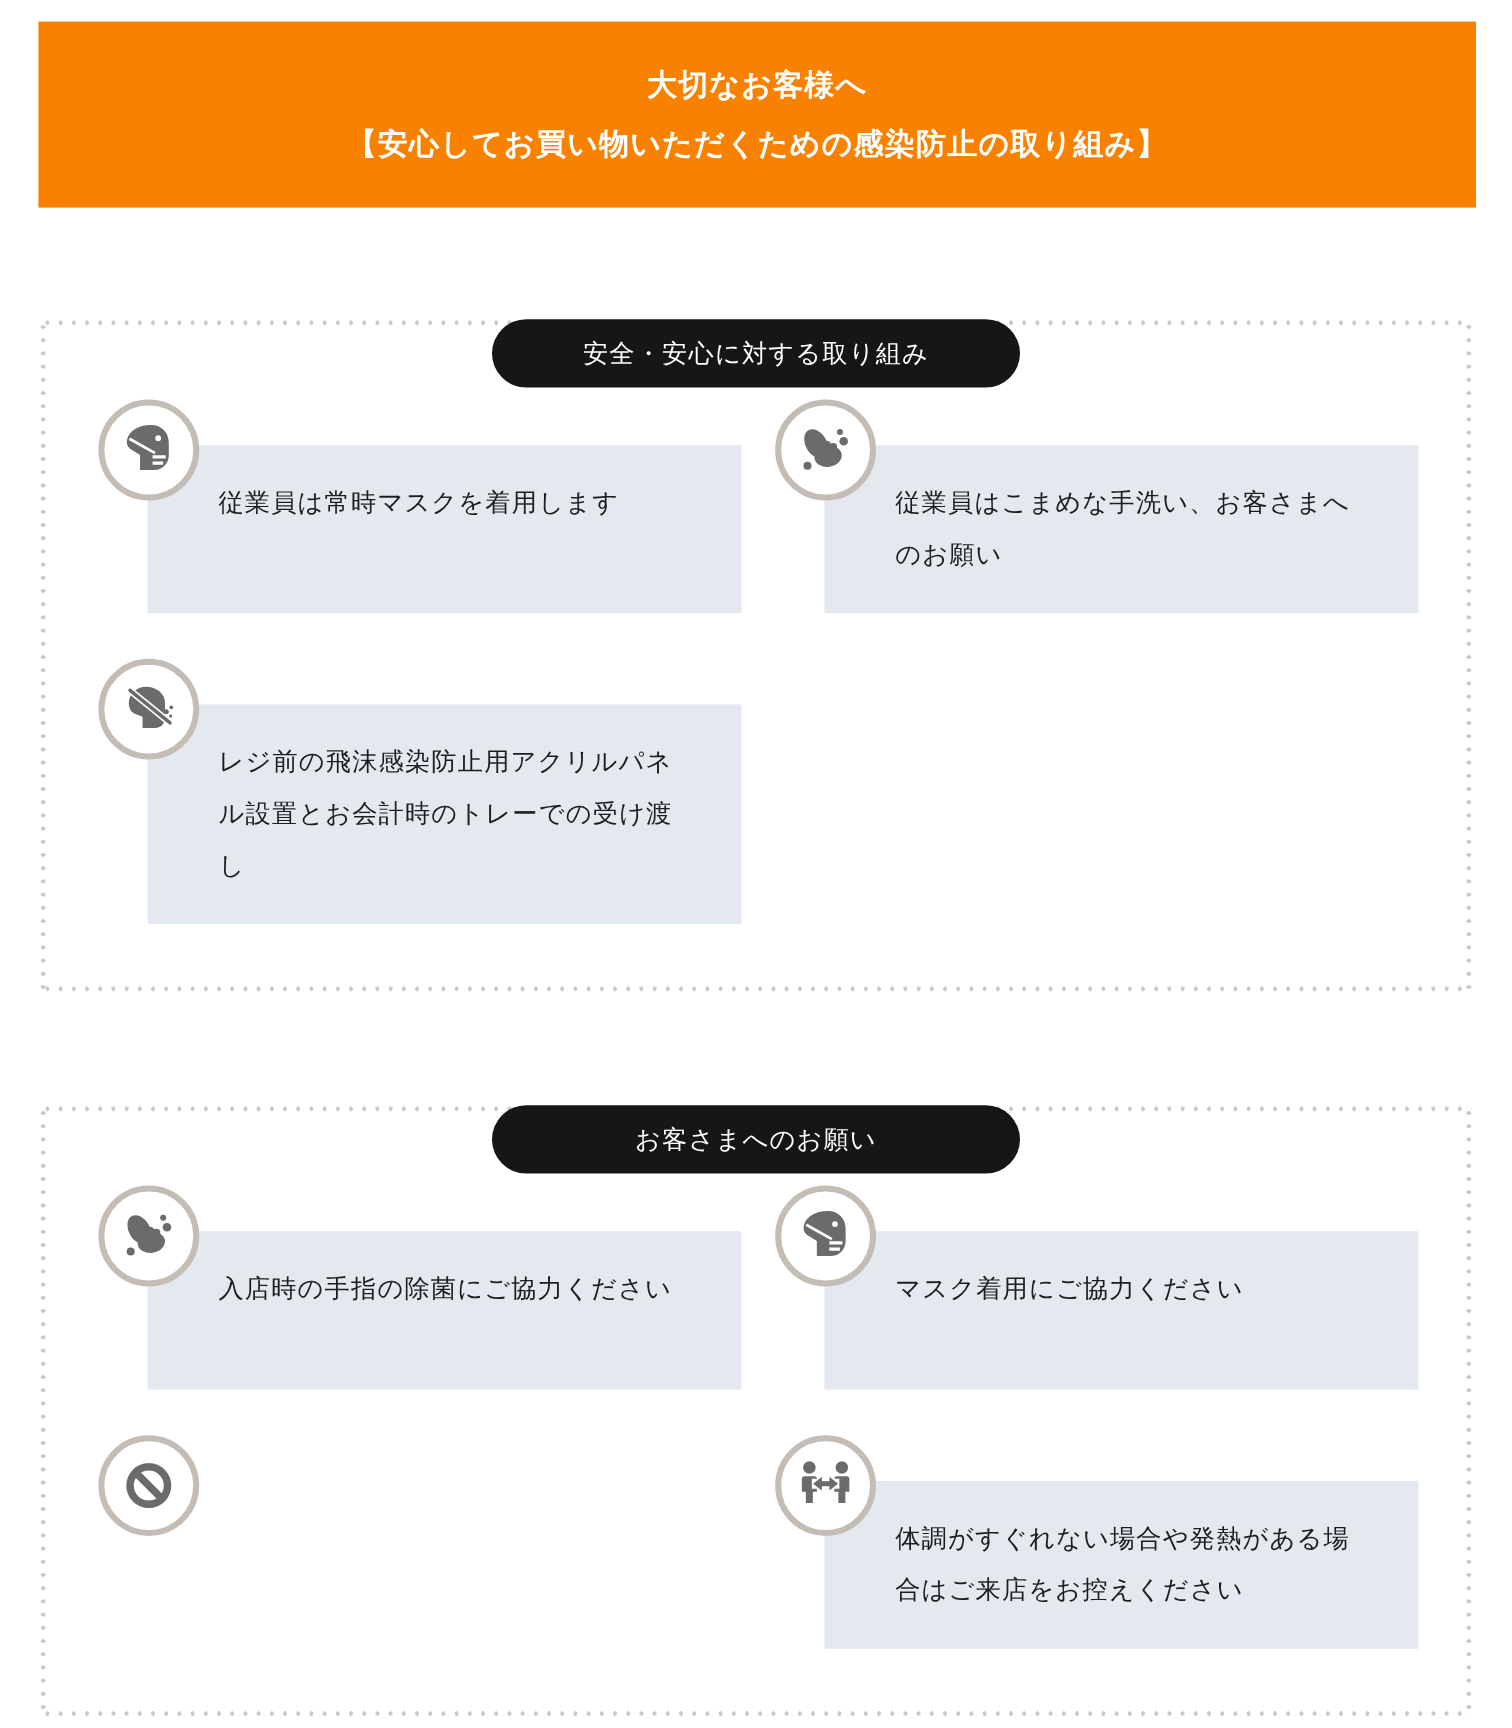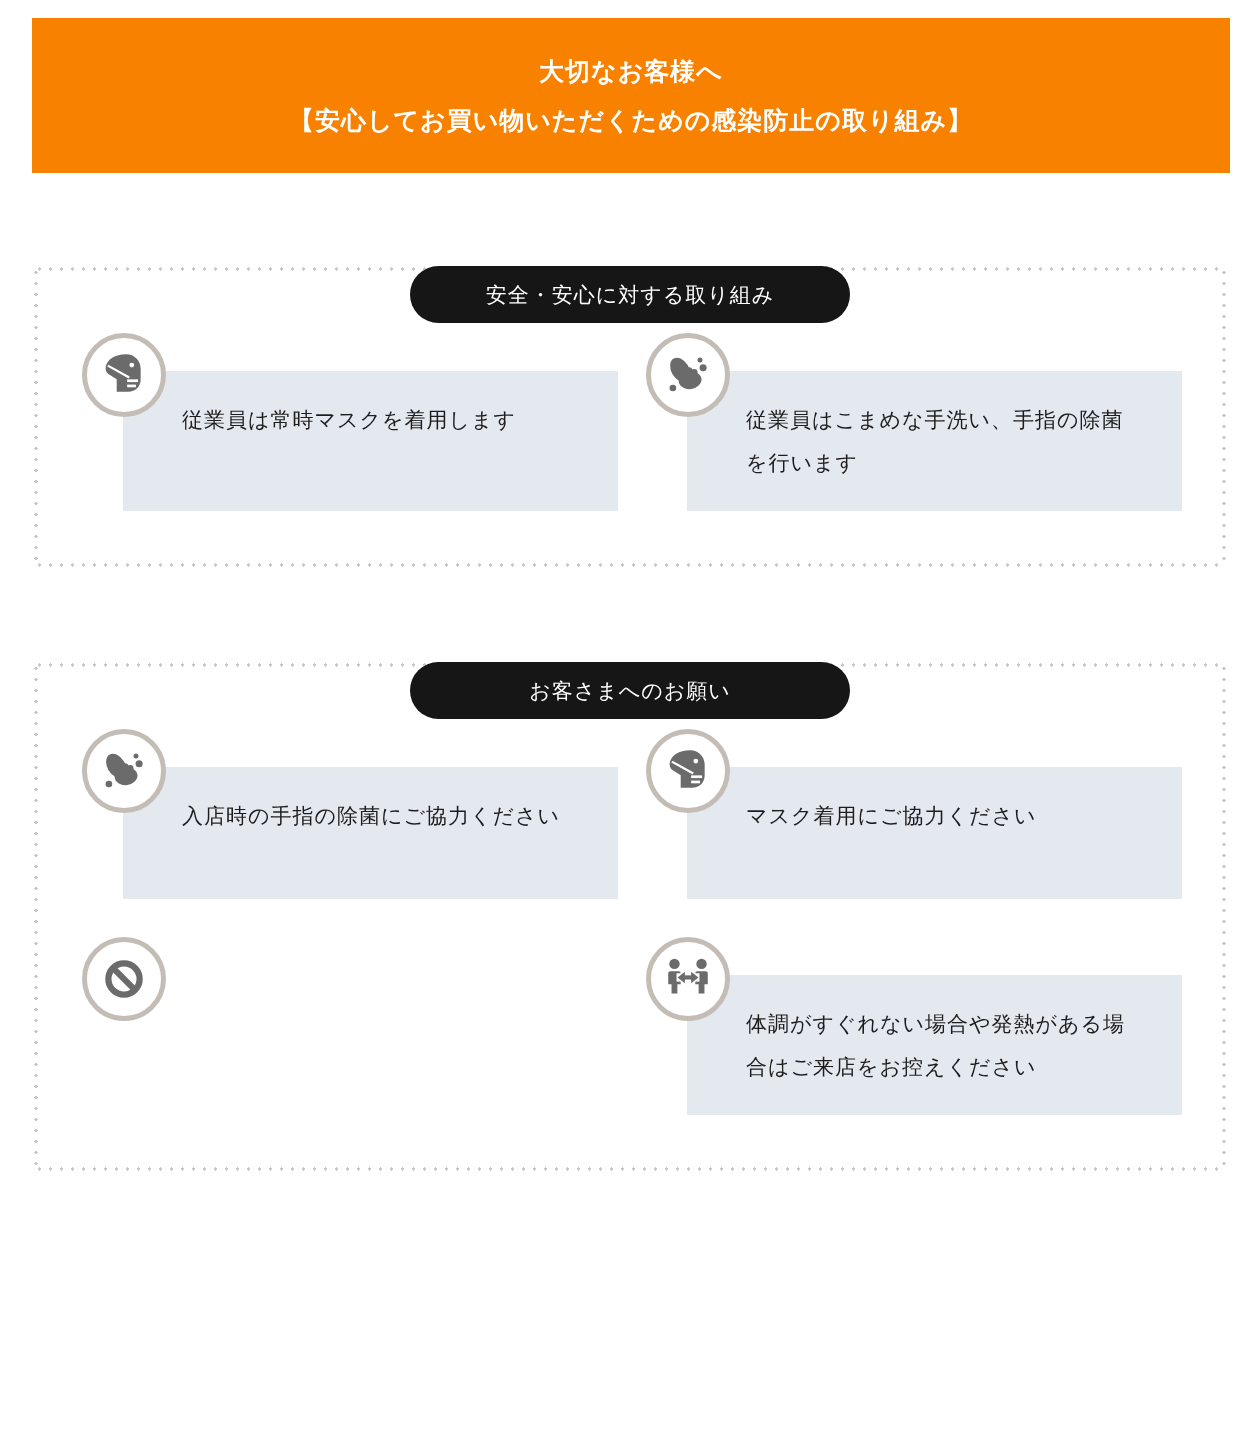--- a/index.html
+++ b/index.html
@@ -148,25 +148,35 @@
     </div>
   </div>
 
   <div class="item">
     <div class="icon-badge">
       <svg class="icon" viewBox="0 0 48 48" aria-hidden="true">
                 <use href="#hand-wash-icon" xlink:href="#hand-wash-icon"></use>
               </svg>
     </div>
     <div class="card">
-      <p class="card-text">従業員はこまめな手洗い、手指の除菌を行います</p>
-    </div>
-  </div>
-
-
+      <p class="card-text">従業員はこまめな手洗い、お客さまへのお願い</p>
+    </div>
+  </div>
+
+
+  <div class="item">
+    <div class="icon-badge">
+      <svg class="icon" viewBox="0 0 48 48" aria-hidden="true">
+                <use href="#droplet-block-icon" xlink:href="#droplet-block-icon"></use>
+              </svg>
+    </div>
+    <div class="card">
+      <p class="card-text">レジ前の飛沫感染防止用アクリルパネル設置とお会計時のトレーでの受け渡し</p>
+    </div>
+  </div>
 </div>
     </div>
   </section>
 
   <section class="panel second">
     <div class="pill">
       <span class="pill-text">お客さまへのお願い</span>
     </div>
     <div class="box">
       <div class="grid">

